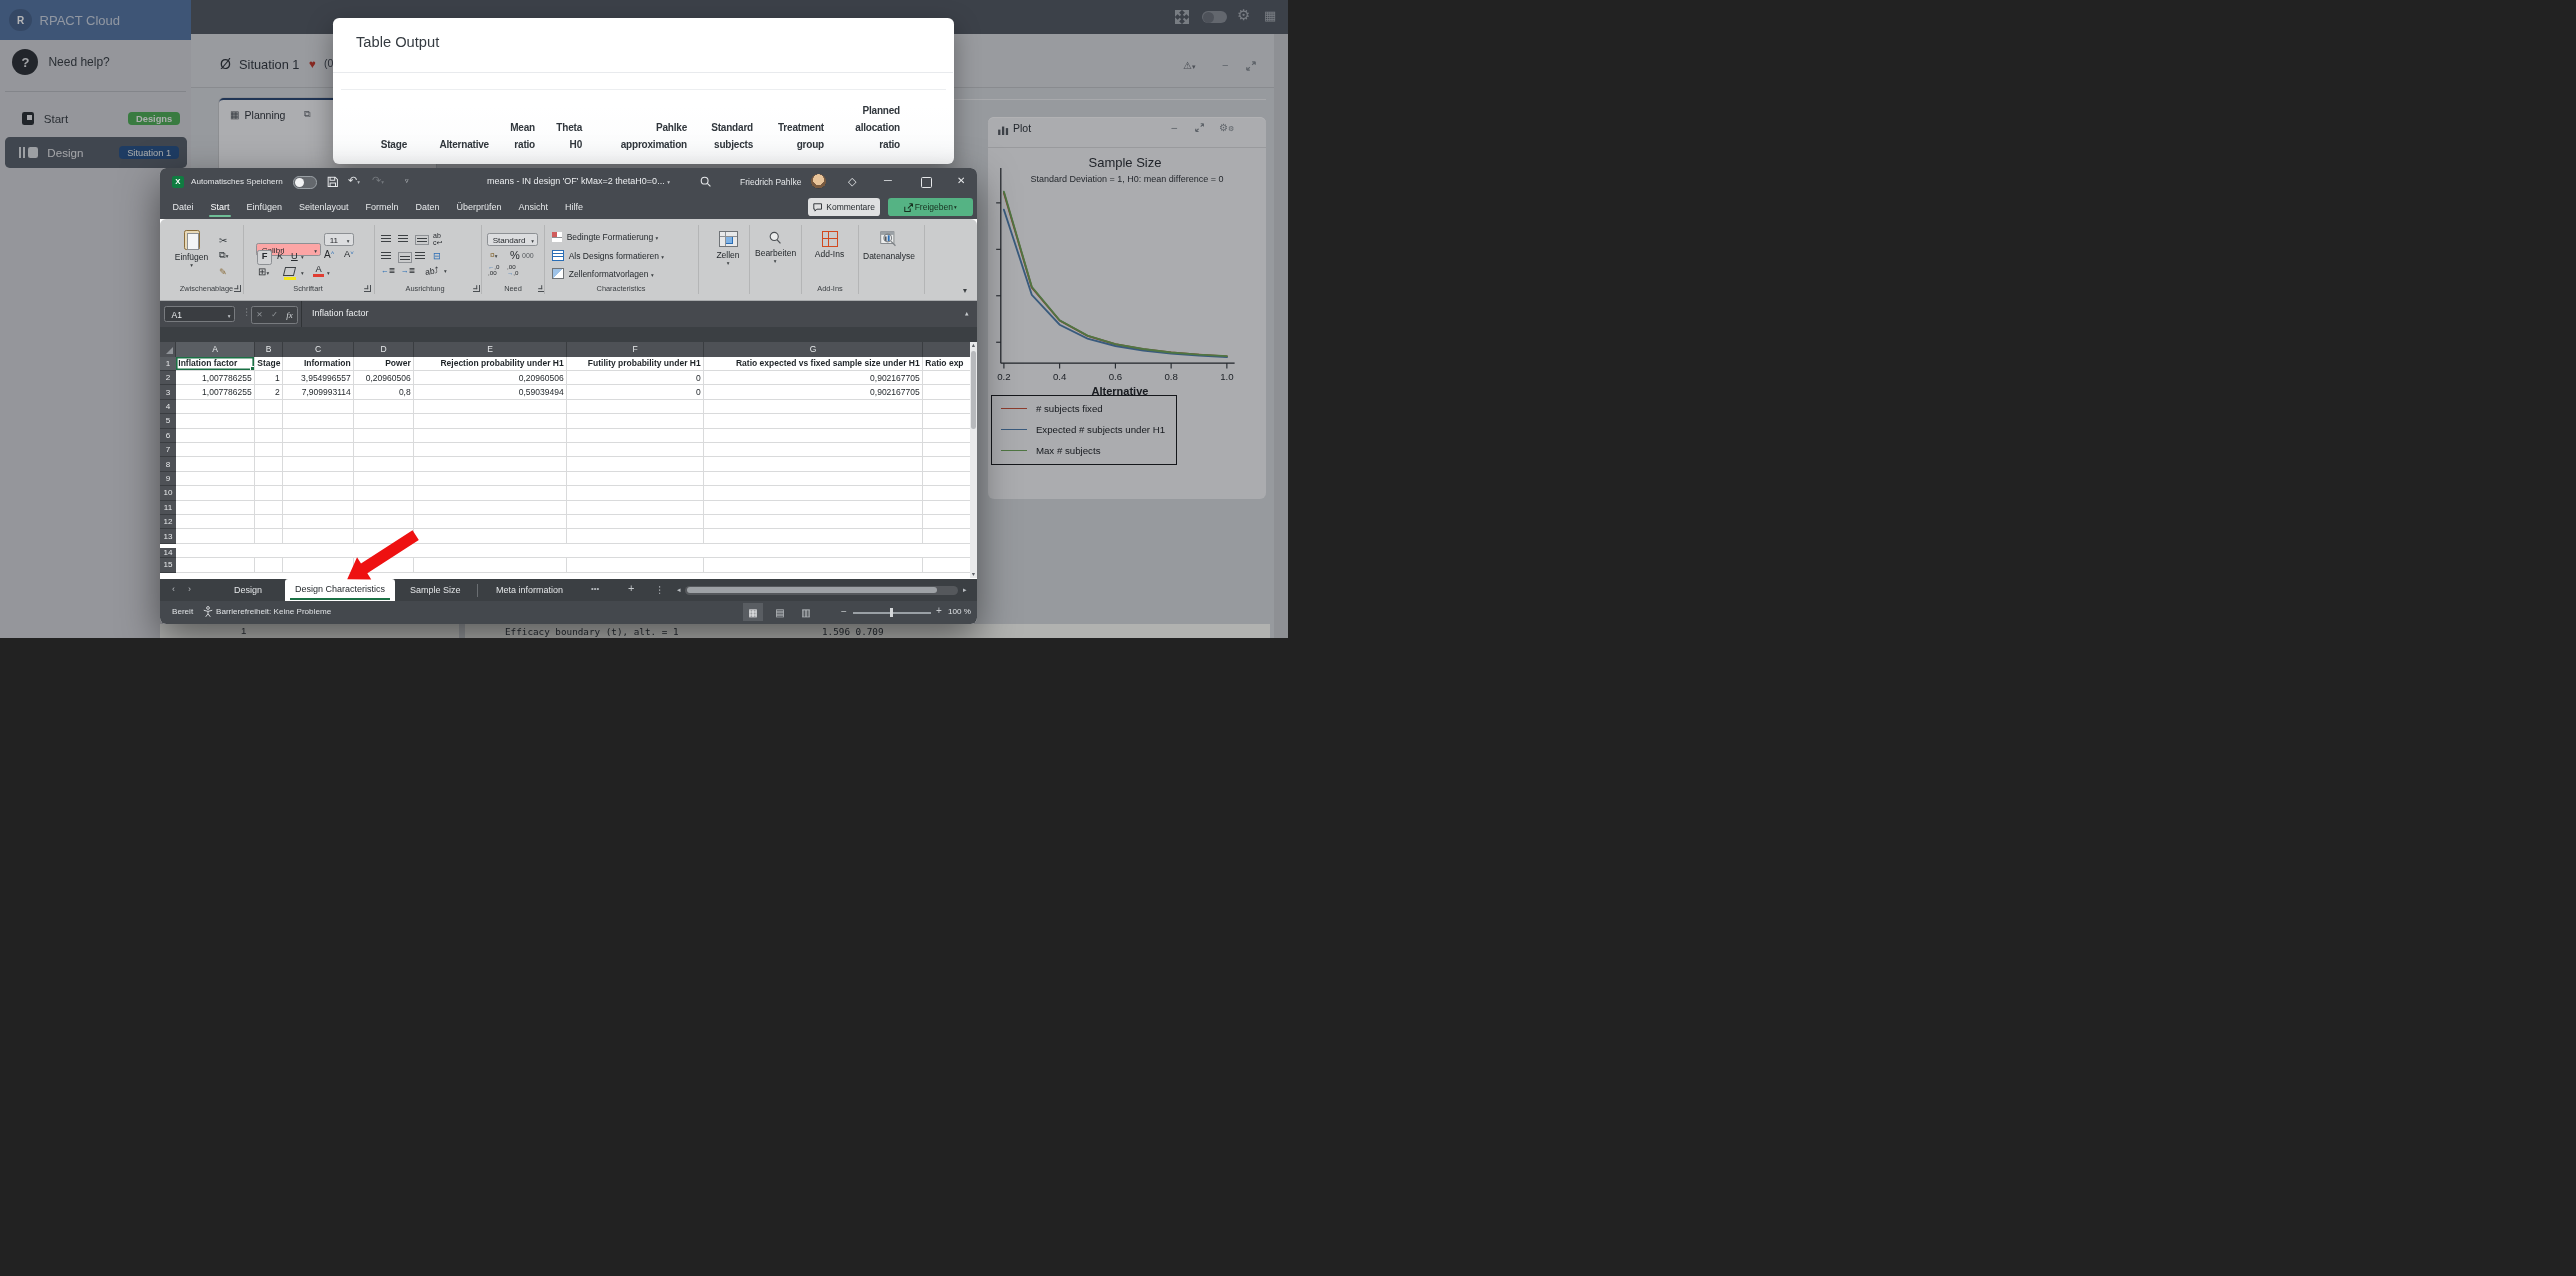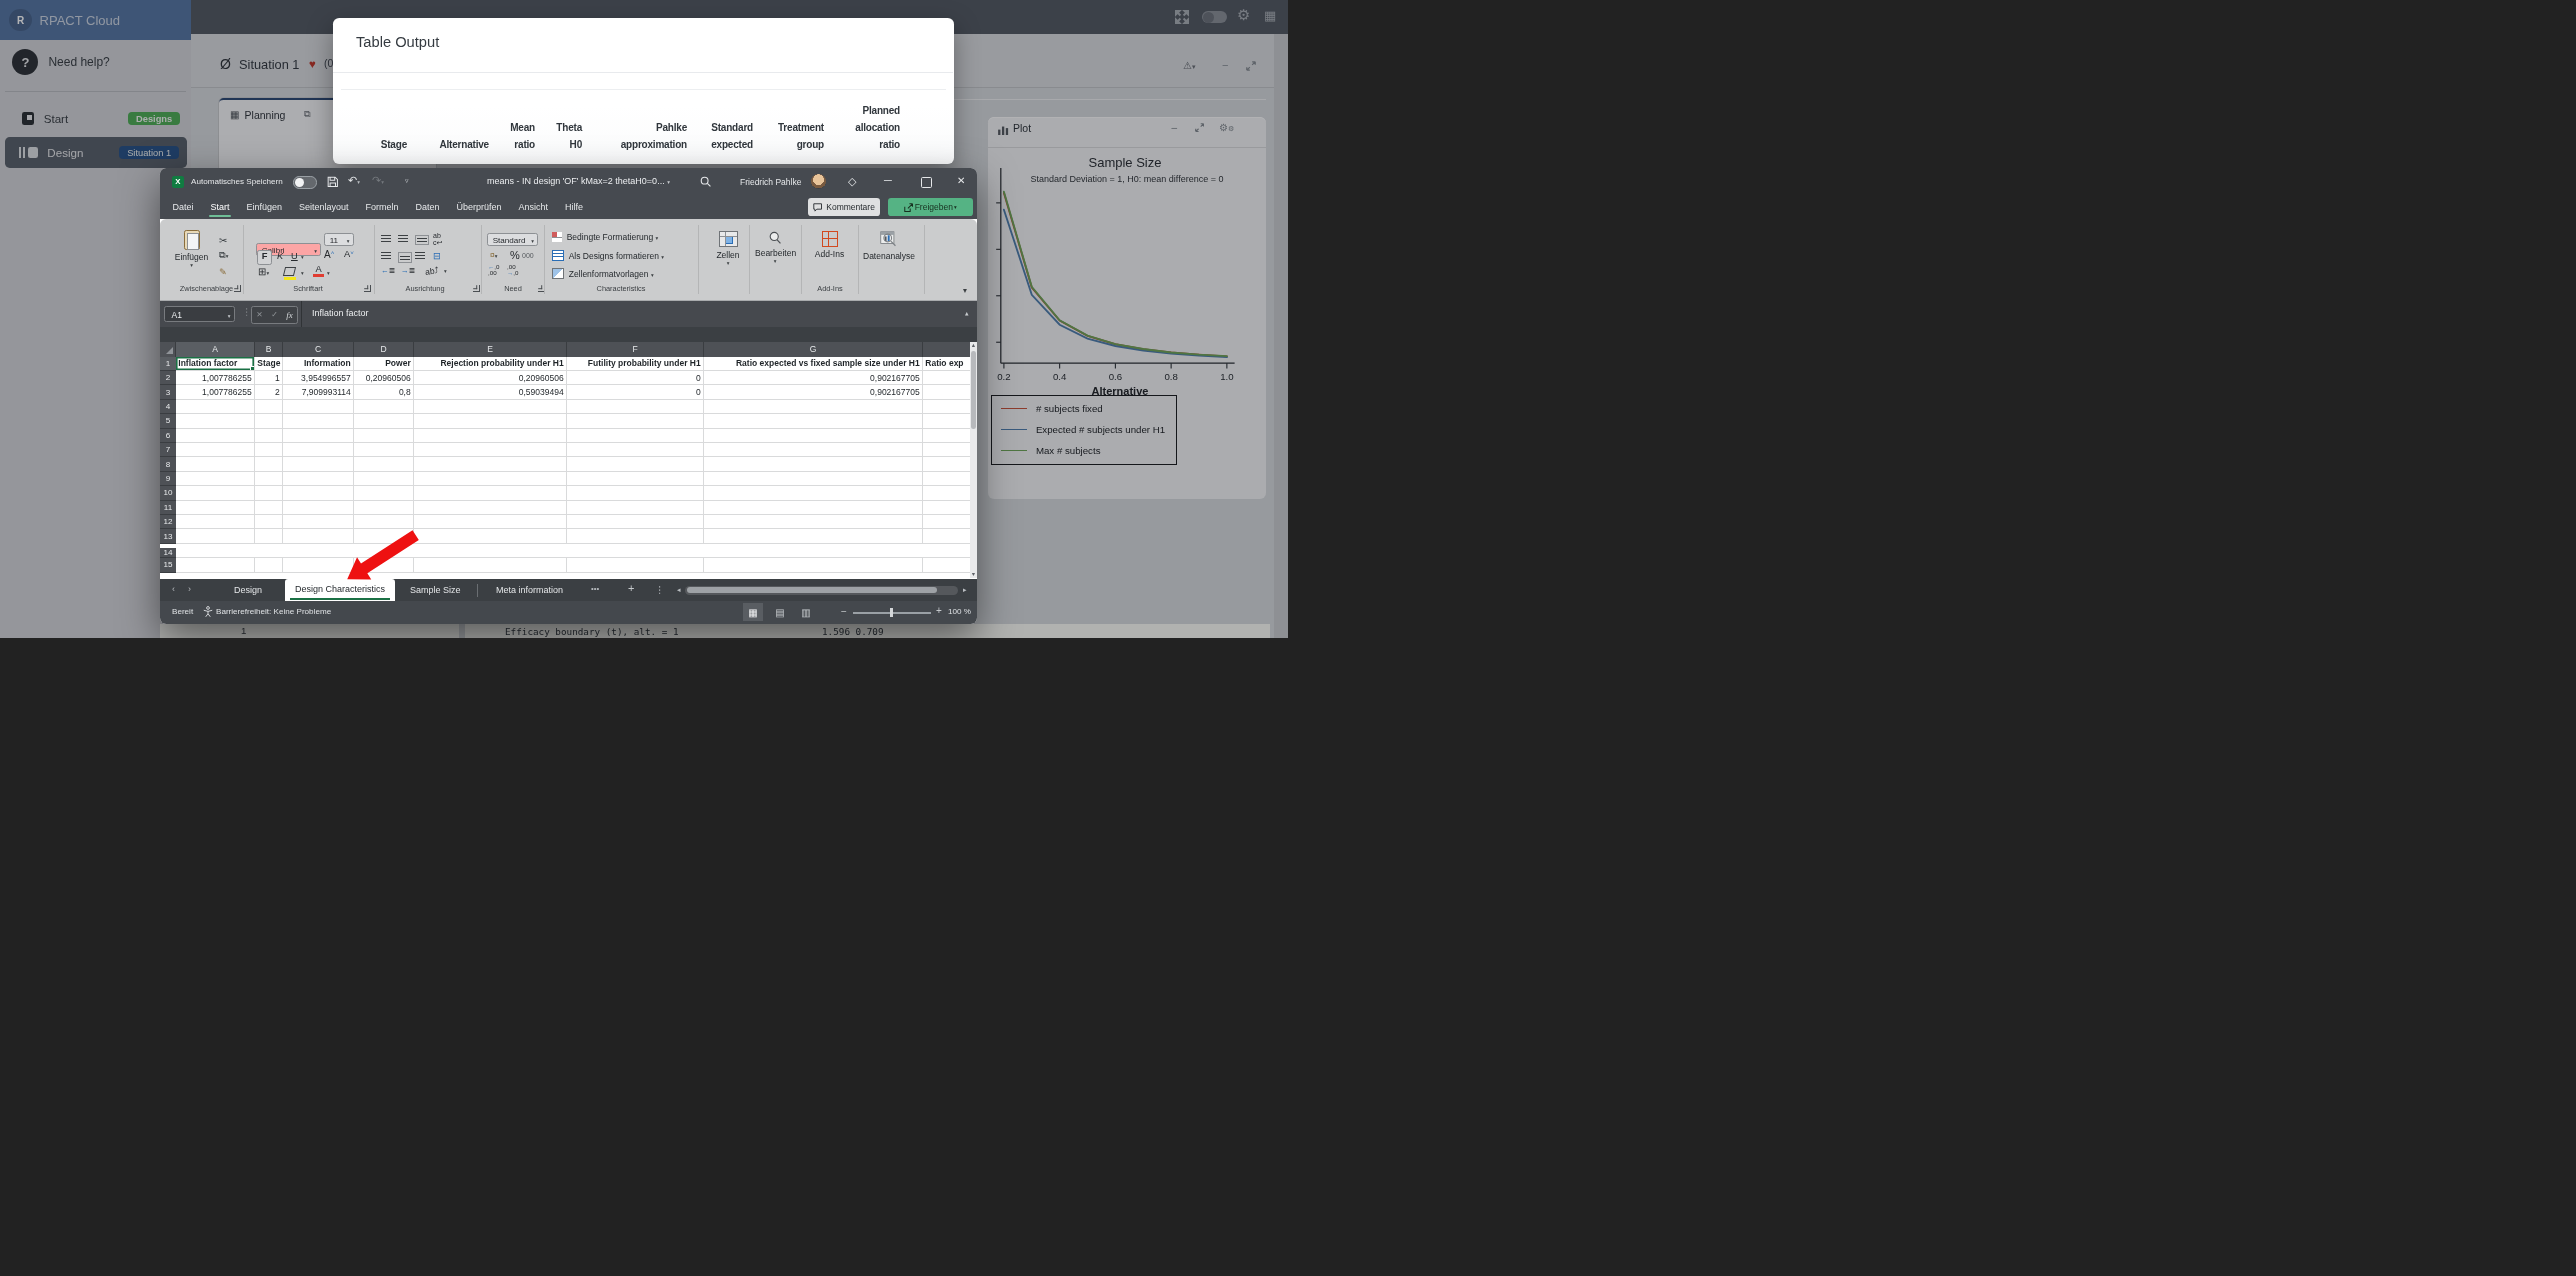--- a/index.html
+++ b/index.html
@@ -213,21 +213,21 @@
       <div class="mcol" style="width:47px;">
           <div>Theta</div>
           <div>H0</div>
         </div>
       <div class="mcol" style="width:105px;">
           <div>Pahlke</div>
           <div>approximation</div>
         </div>
       <div class="mcol" style="width:66px;">
           <div>Standard</div>
-          <div>expected</div>
+          <div>subjects</div>
         </div>
       <div class="mcol" style="width:71px;">
           <div>Treatment</div>
           <div>group</div>
         </div>
       <div class="mcol" style="width:76px;">
           <div>Planned</div>
           <div>allocation</div>
           <div>ratio</div>
         </div>

